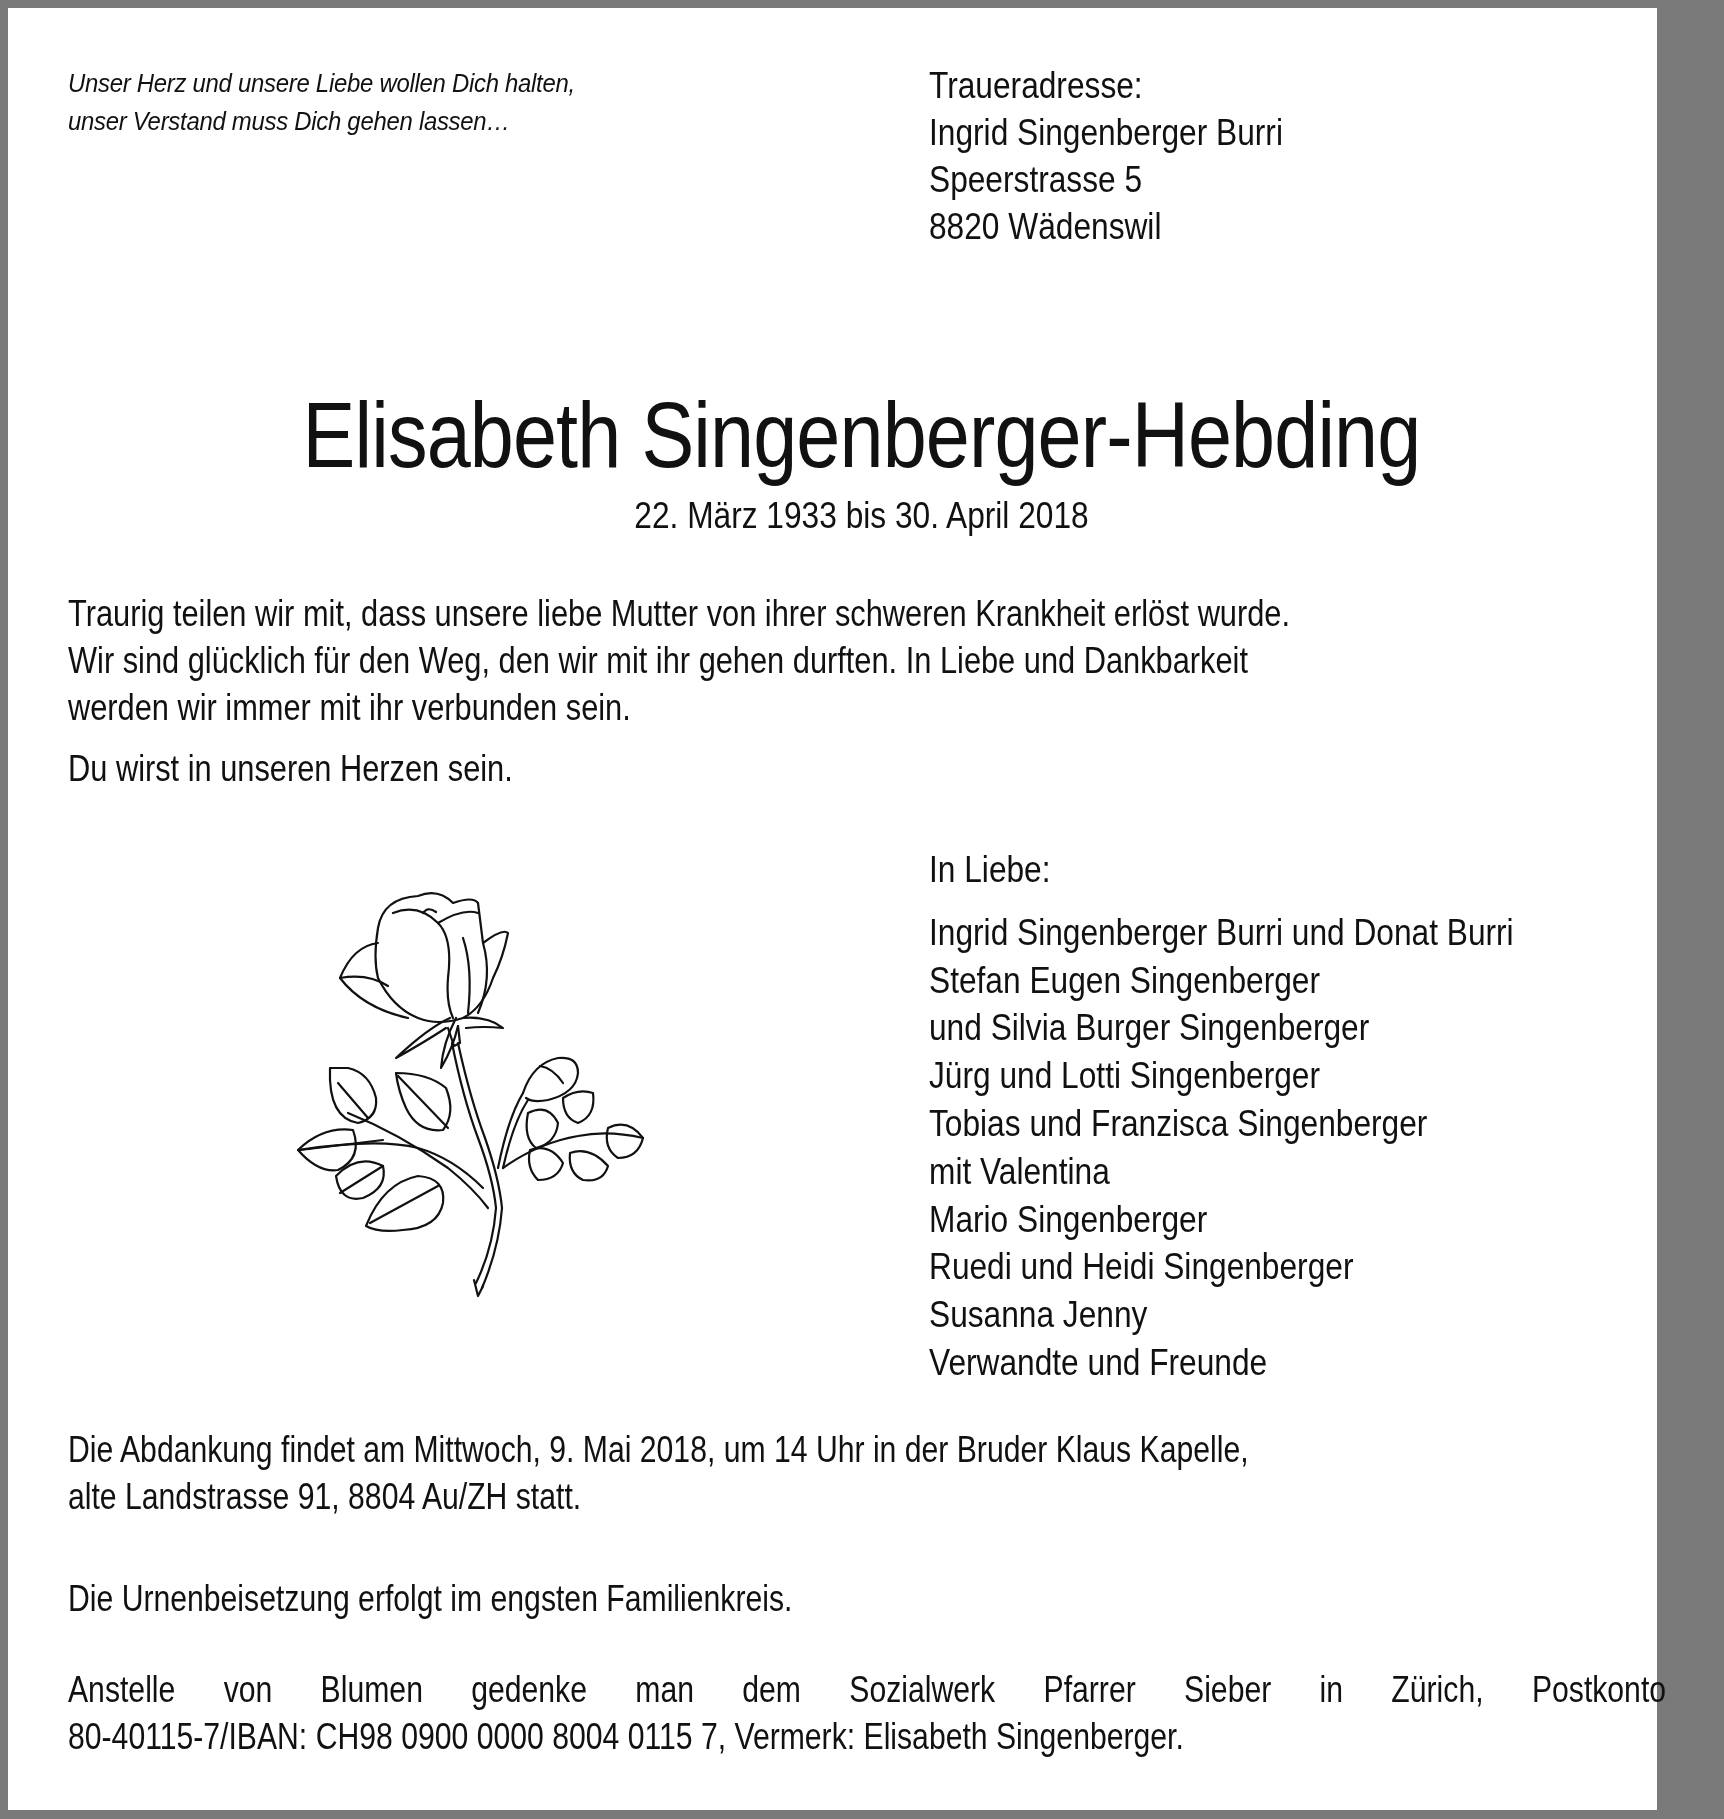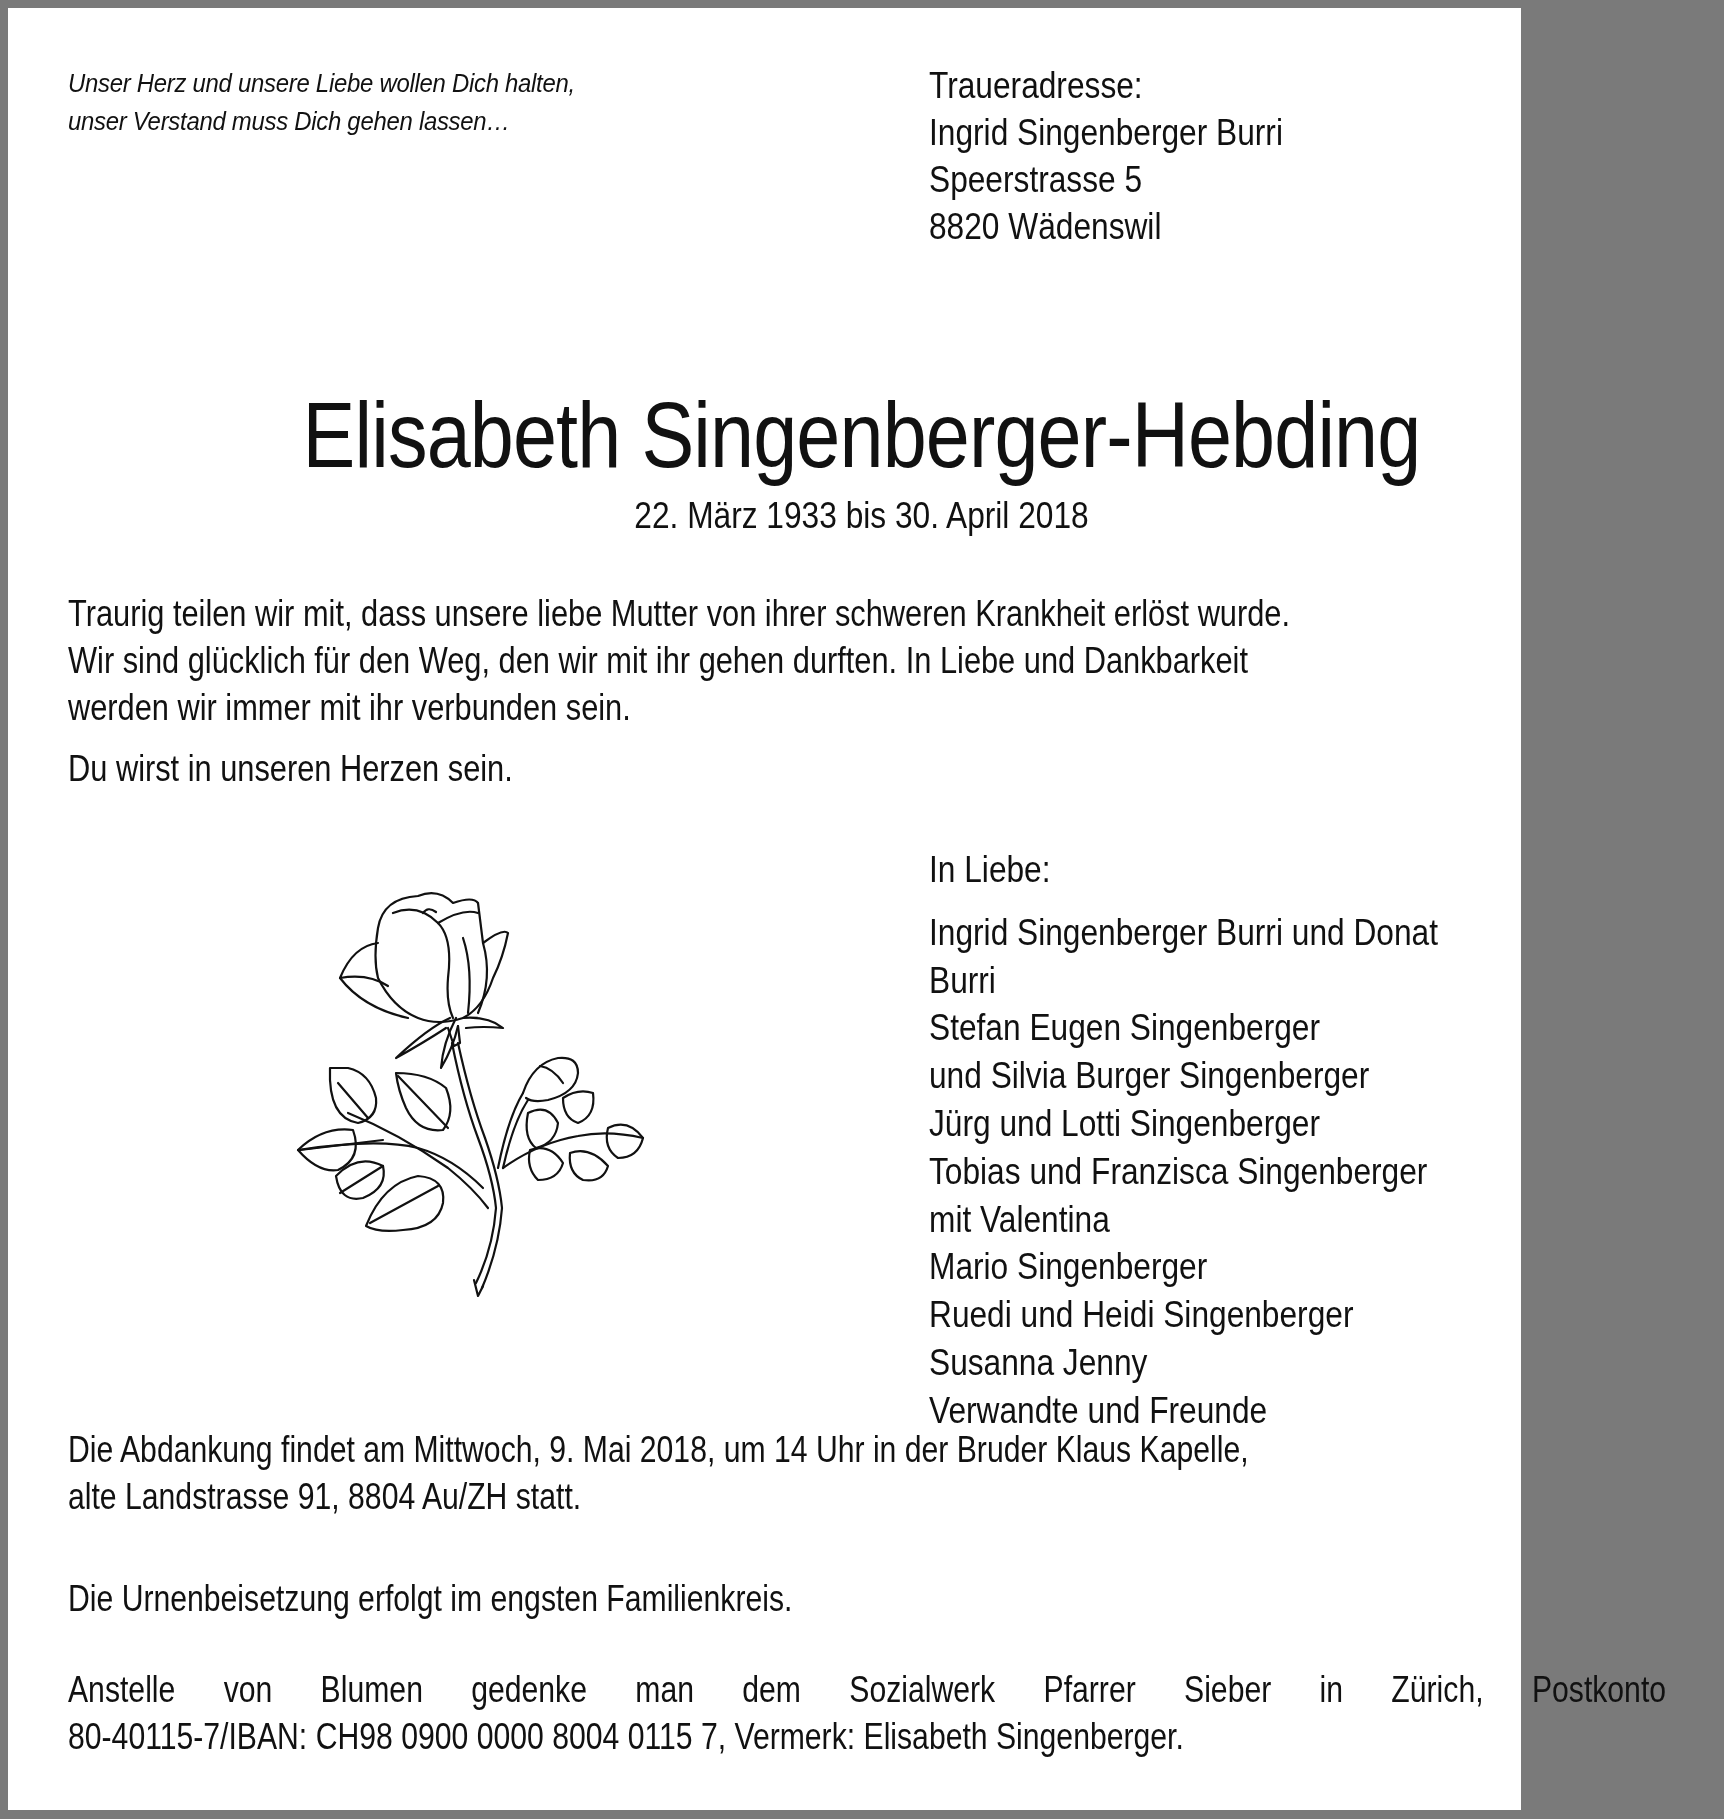--- a/index.html
+++ b/index.html
@@ -12,21 +12,21 @@
       height: 1819px;
       position: relative;
       overflow: hidden;
       font-family: "Liberation Sans", "DejaVu Sans", sans-serif;
       color: #111;
     }
     .page {
       position: absolute;
       left: 8px;
       top: 8px;
-      width: 1513px;
+      width: 1649px;
       height: 1802px;
       background: #ffffff;
     }
     .abs { position: absolute; margin: 0; }
 
     .quote {
       left: 60px;
       top: 56px;
       font-style: italic;
       font-size: 26px;

